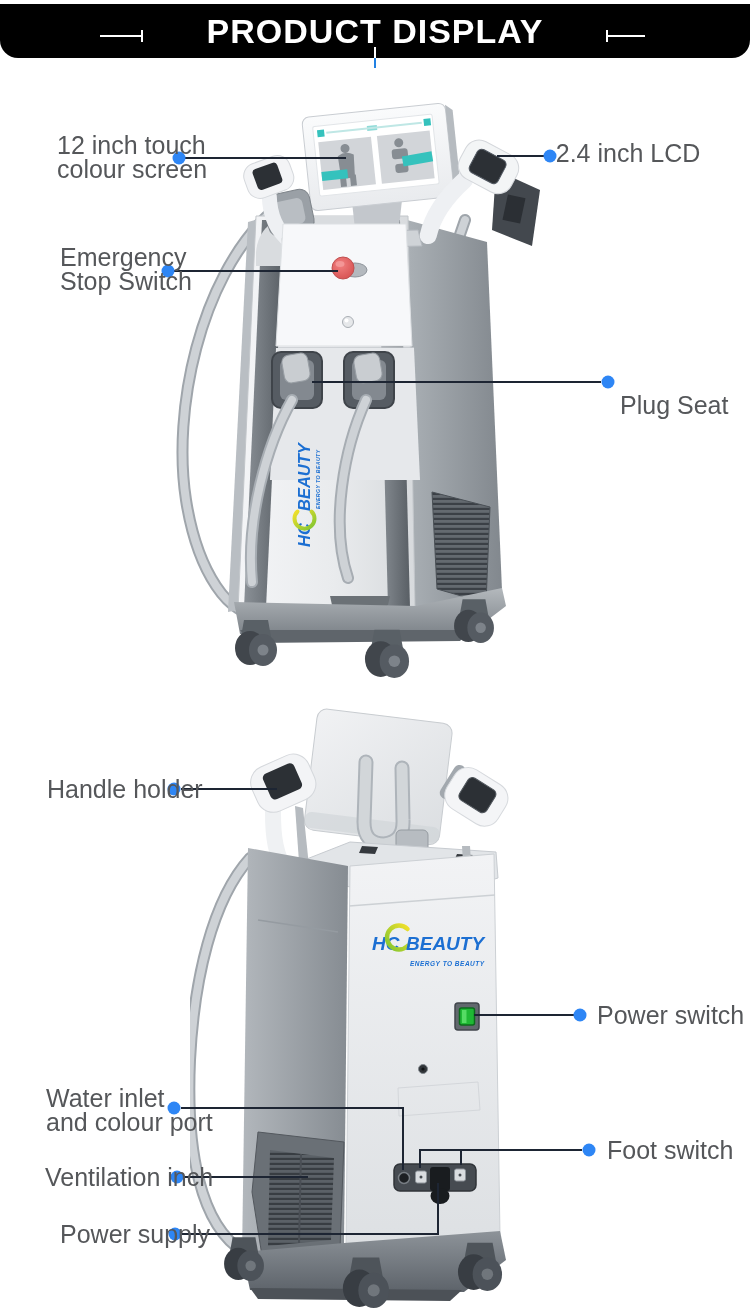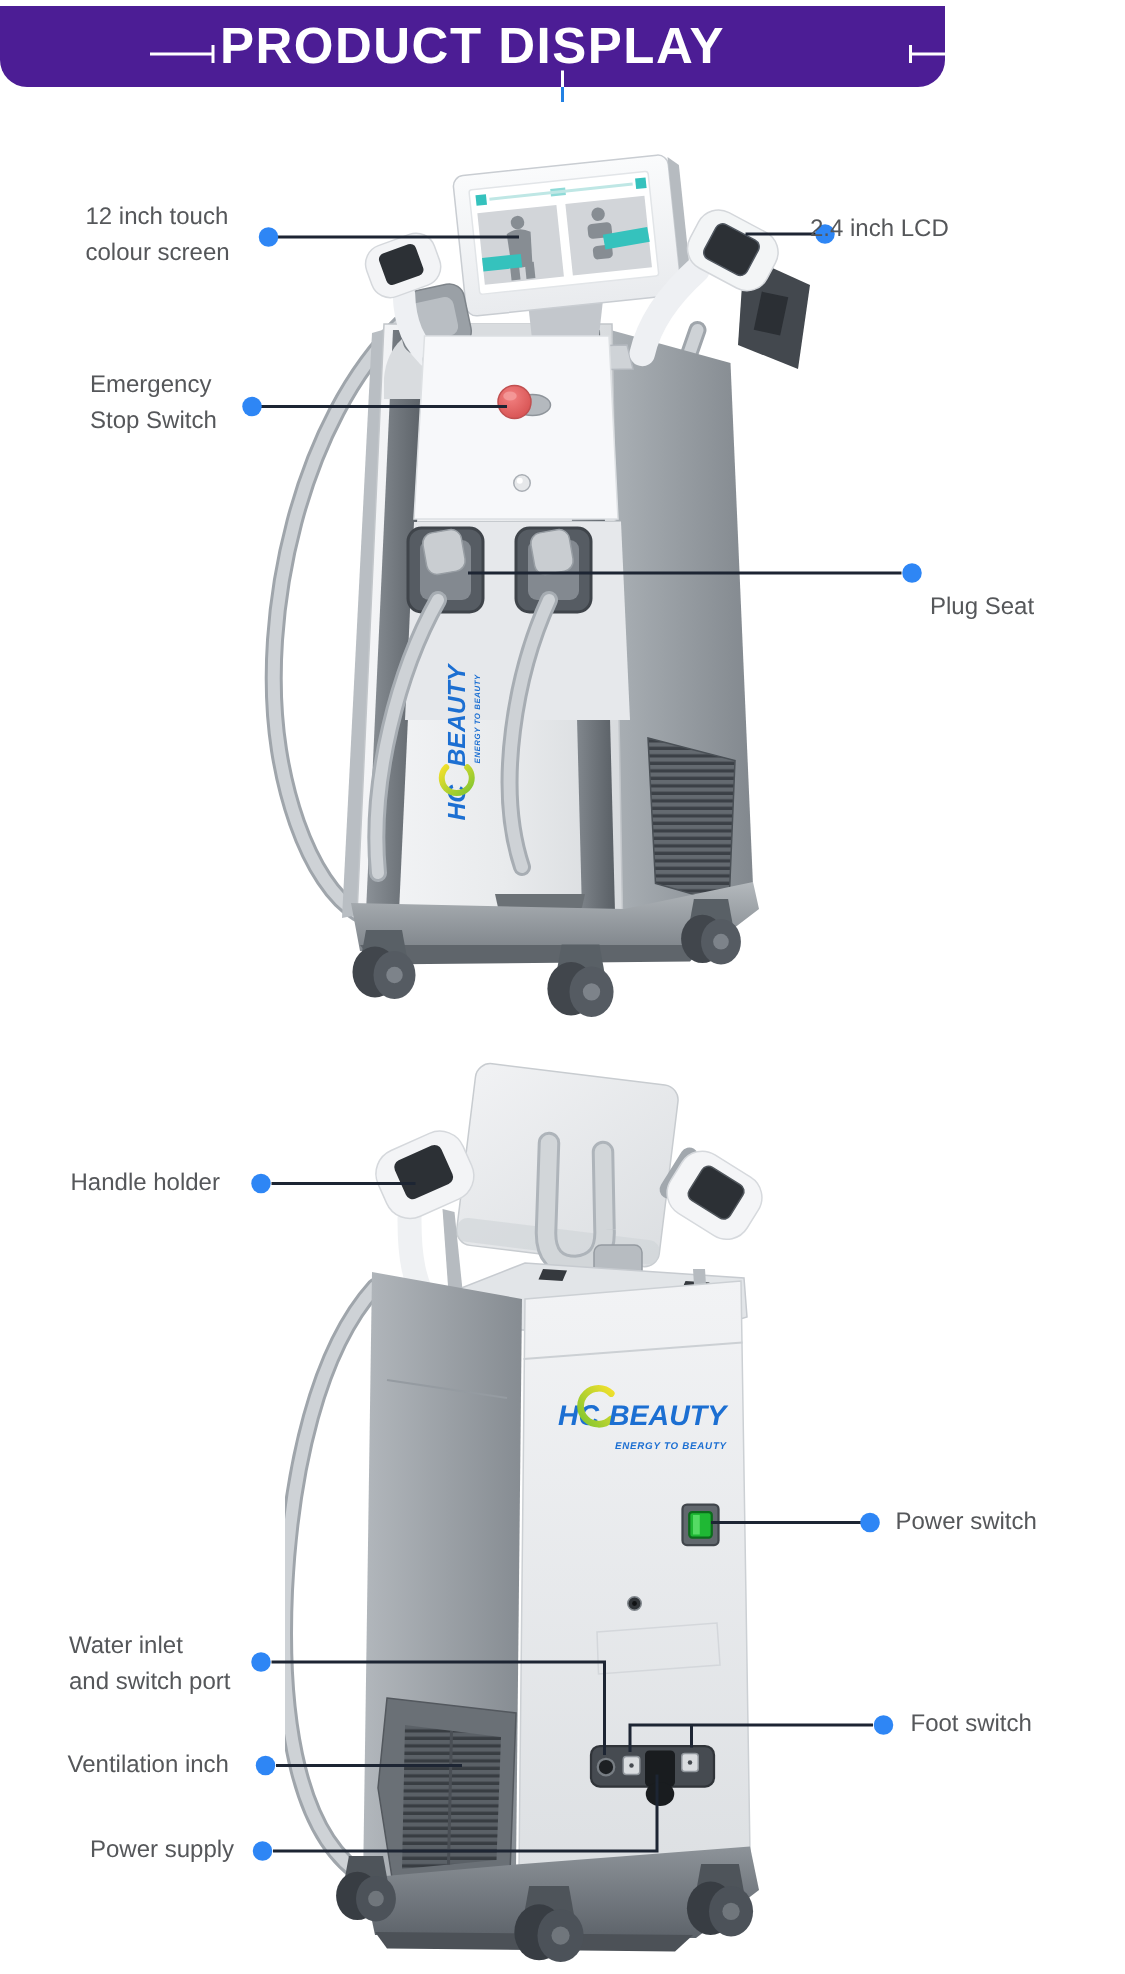--- a/index.html
+++ b/index.html
@@ -1,28 +1,28 @@
 <!DOCTYPE html>
 <html><head>
 <meta charset="utf-8">
 <style>
   html,body{margin:0;padding:0;background:#ffffff;}
   .page{position:relative;width:750px;height:1316px;background:#ffffff;overflow:hidden;
         font-family:"Liberation Sans","DejaVu Sans",sans-serif;}
   
-  .banner{position:absolute;left:0;top:4px;width:630px;height:54px;background:#4c1d95;
+  .banner{position:absolute;left:0;top:4px;width:750px;height:54px;background:#000000;
           border-radius:0 0 18px 18px;display:flex;align-items:center;justify-content:center;}
   .banner-title{color:#ffffff;font-size:34px;font-weight:bold;letter-spacing:1px;}
   .tick{position:absolute;background:#ffffff;}
   .tick-h{height:2px;}
   .tick-v{width:2px;height:12px;}
   .tick-center-blue{position:absolute;background:#2281e3;width:2px;height:10px;left:374px;top:58px;}
   
-  .lbl{position:absolute;color:#55575a;font-size:16px;line-height:24px;white-space:nowrap;}
-  .lbl.right{text-align:left;}
+  .lbl{position:absolute;color:#55575a;font-size:25px;line-height:24px;white-space:nowrap;}
+  .lbl.right{text-align:center;}
   .dot{position:absolute;width:13px;height:13px;border-radius:50%;background:#2e86f5;
        transform:translate(-50%,-50%);}
   .overlay{position:absolute;left:0;top:0;pointer-events:none;}
   .photo{position:absolute;}
 </style>
 </head>
 <body>
 
 <div class="page">
 
@@ -354,19 +354,19 @@
     <div>Stop Switch</div>
   </div>
   <div class="lbl right" style="left:540px;top:141px;width:176px;">
     <div>2.4 inch LCD</div>
   </div>
   <div class="lbl" style="left:620px;top:370px;margin-top:23px;">Plug Seat</div>
   <div class="lbl" style="left:47px;top:777px;text-align:right;">Handle holder</div>
   <div class="lbl" style="left:597px;top:1003px;">Power switch</div>
   <div class="lbl" style="left:46px;top:1086px;">
     <div>Water inlet</div>
-    <div>and switch port</div>
+    <div>and colour port</div>
   </div>
   <div class="lbl" style="left:45px;top:1165px;">Ventilation inch</div>
   <div class="lbl" style="left:60px;top:1222px;">Power supply</div>
   <div class="lbl" style="left:607px;top:1138px;">Foot switch</div>
 
 </div>
 
 </body></html>

